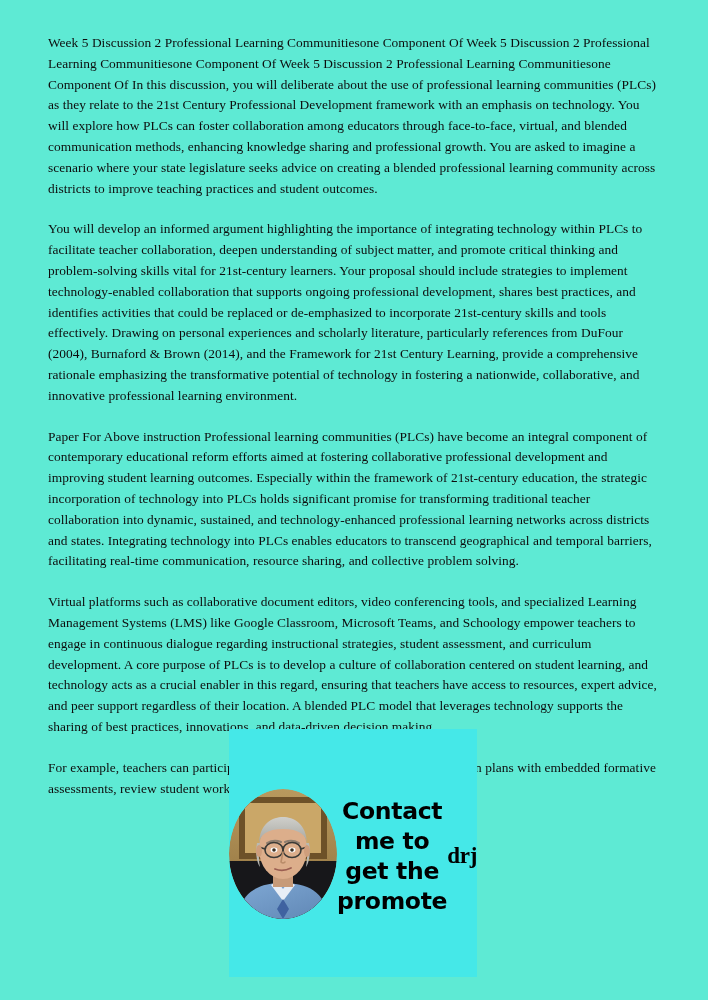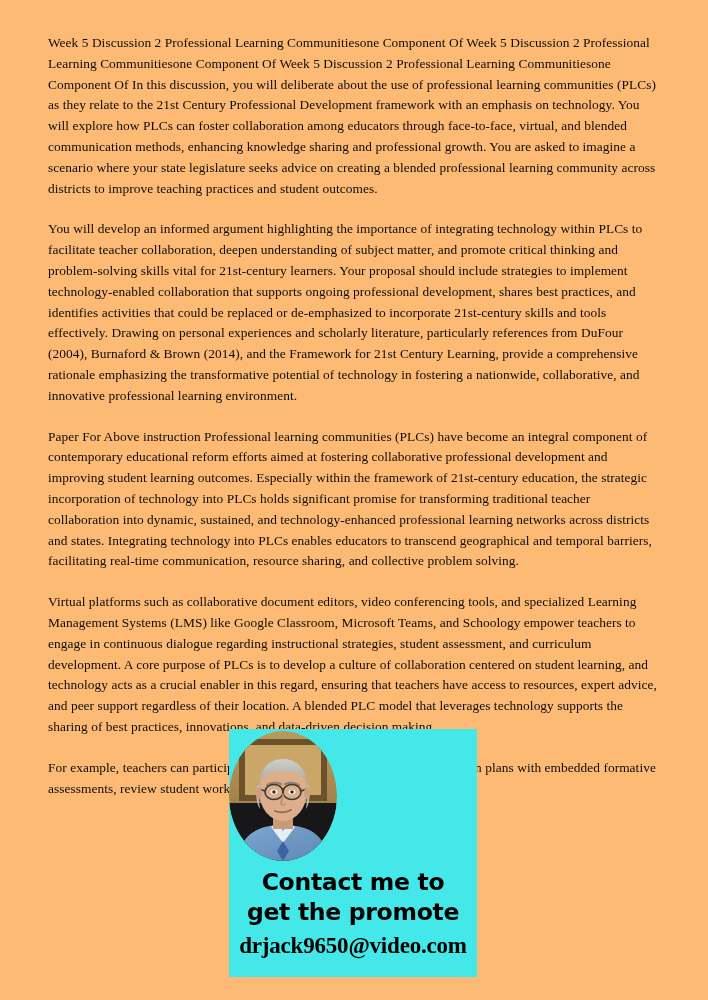--- a/index.html
+++ b/index.html
@@ -10,21 +10,21 @@
   body {
     width: 708px;
     height: 1000px;
     overflow: hidden;
     font-family: "Liberation Serif", "DejaVu Serif", serif;
   }
   #page {
     position: relative;
     width: 708px;
     height: 1000px;
-    background: #fdba74;
+    background: #5eead4;
   }
   .doc-body {
     position: absolute;
     left: 48px;
     top: 33px;
     width: 614px;
   }
   .para {
     margin: 0 0 20px 0;
     font-size: 13.4px;
@@ -38,21 +38,21 @@
   
   .promo-overlay {
     position: absolute;
     left: 229px;
     top: 729px;
     width: 248px;
     height: 248px;
     background: #45E8E8;
     box-sizing: border-box;
     display: flex;
-    flex-direction: column;
+    align-items: center;
     overflow: hidden;
   }
   .promo-photo {
     margin-top: 2px;
     width: 108px;
     height: 130px;
     border-radius: 50% / 50%;
     overflow: hidden;
     position: relative;
     flex: none;

